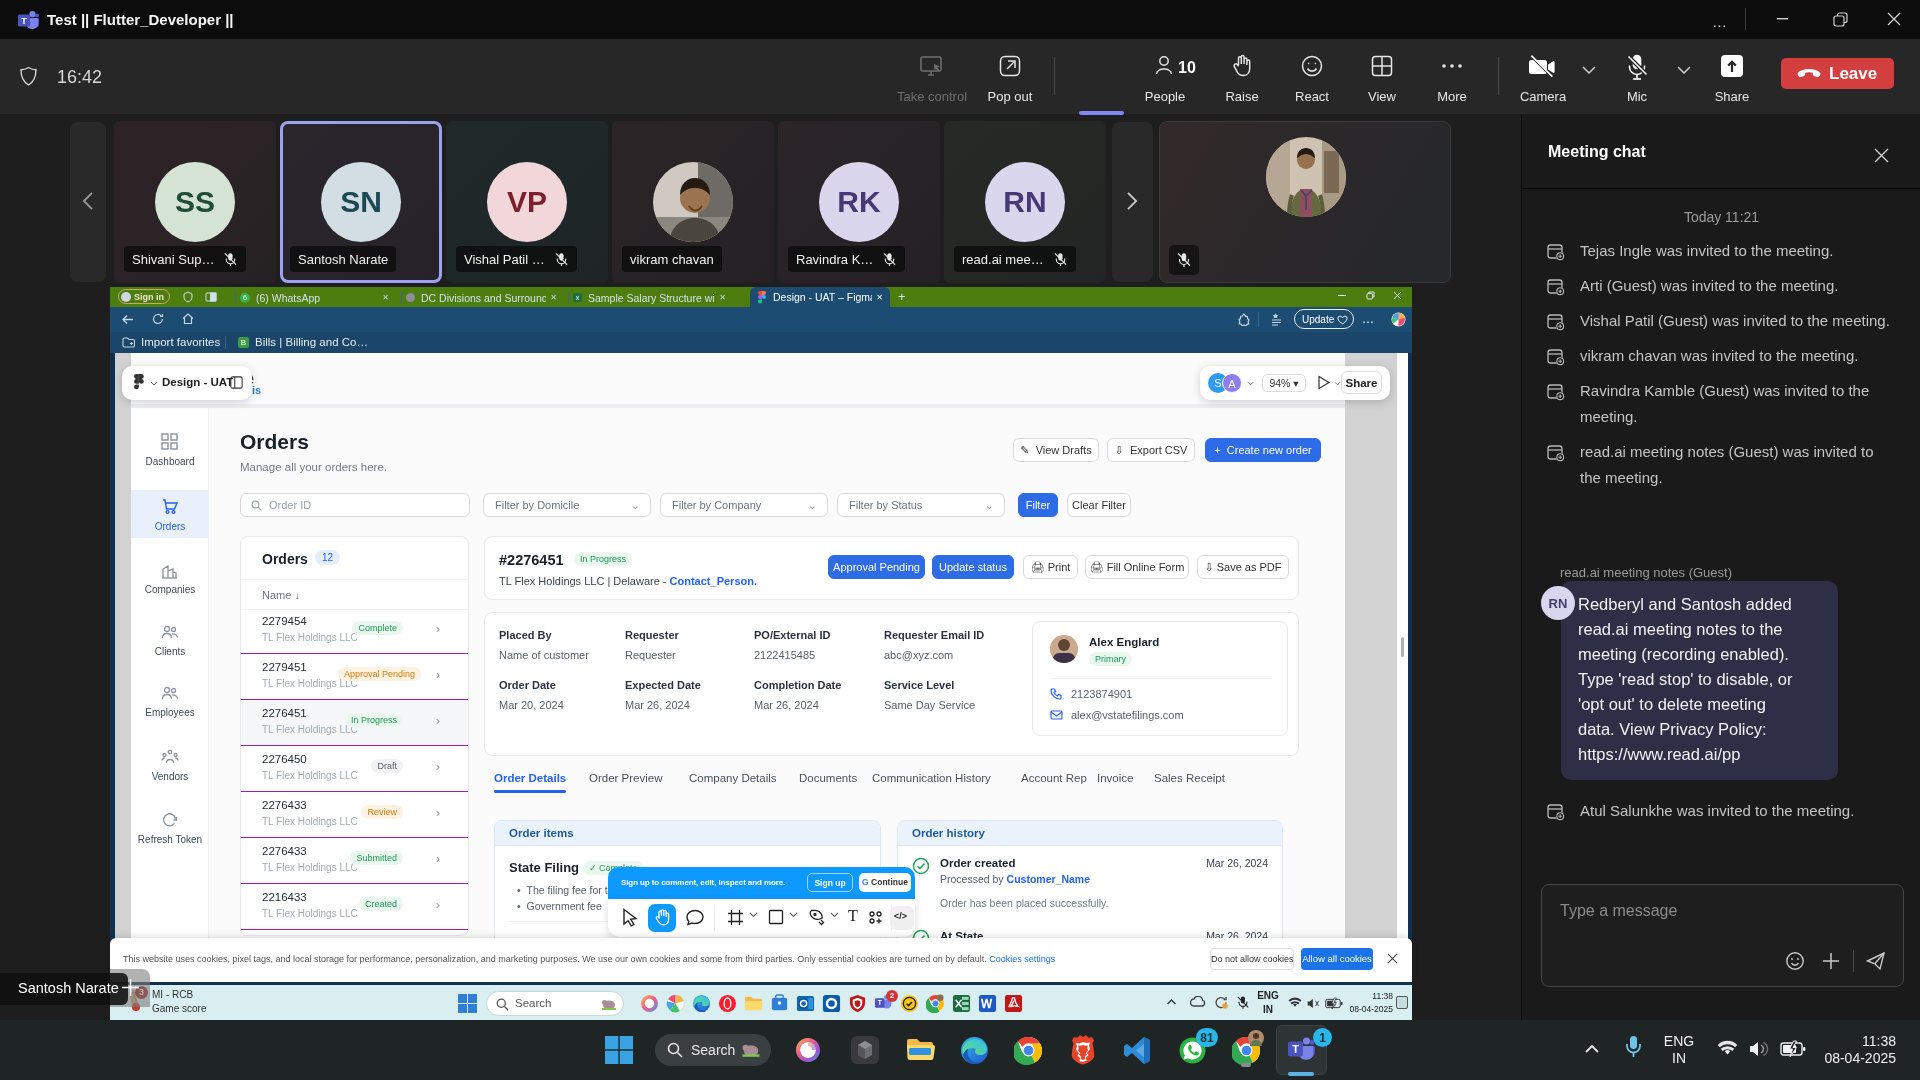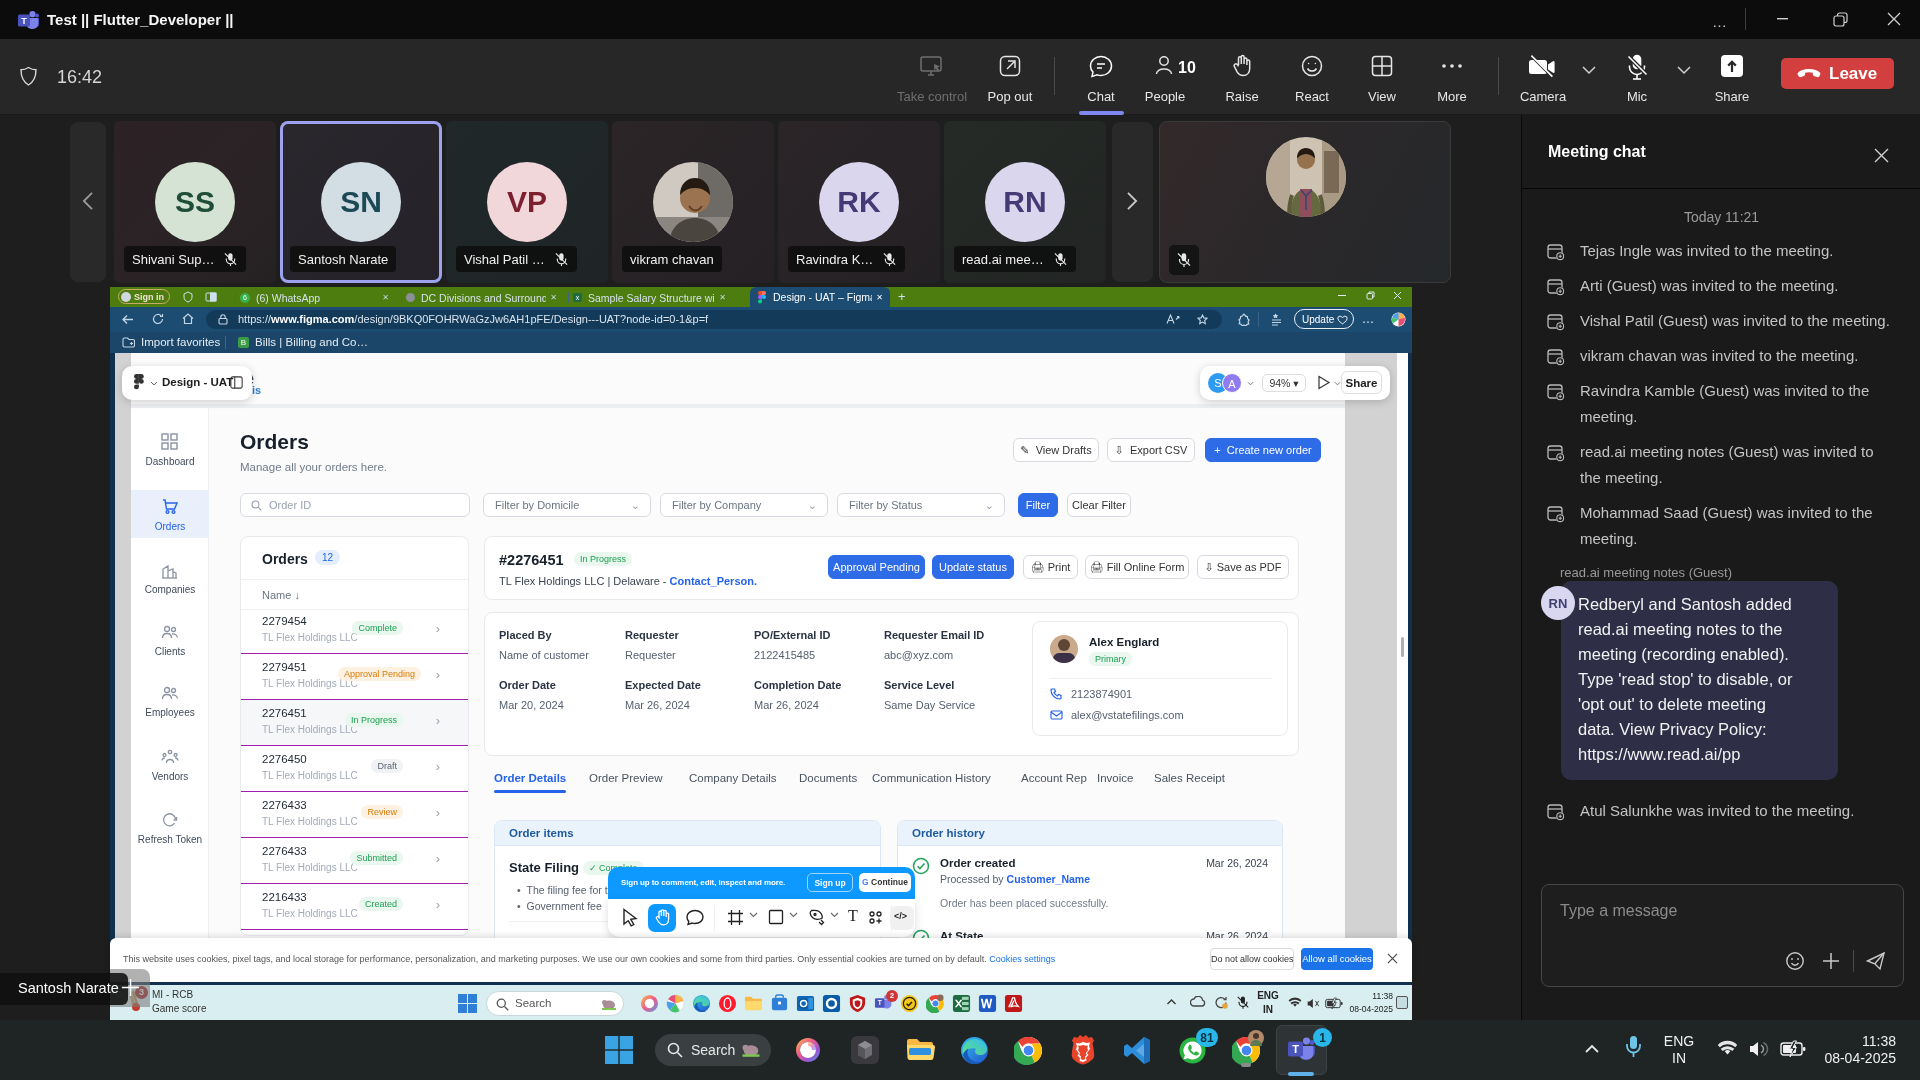--- a/index.html
+++ b/index.html
@@ -87,27 +87,20 @@
   <div class="tbtn" style="left:950px;width:120px;">
     <svg width="24" height="24" viewBox="0 0 24 24" fill="none" stroke="#e6e6e6" stroke-width="1.5">
       <rect x="2.5" y="2.5" width="19" height="19" rx="4.5"></rect>
         <path d="M10 7h7v7"></path>
         <path d="M16.5 7.5L9 15"></path>
     </svg>
     <div class="lbl">Pop out</div>
   </div>
   <div class="abs" style="left:1054px;top:18px;width:1px;height:38px;background:#4a4a4a;"></div>
 
-  <div class="tbtn" style="left:1041px;width:120px;">
-    <svg width="26" height="25" viewBox="0 0 26 25" fill="none" stroke="#fff" stroke-width="1.5">
-      <path d="M13 2.5c5.8 0 10.5 4.2 10.5 9.5S18.8 21.5 13 21.5c-1.3 0-2.6-.2-3.7-.6L4 22.5l1-4.4c-1.6-1.6-2.5-3.7-2.5-6.1C2.5 6.7 7.2 2.5 13 2.5z"></path>
-      <path d="M9 10h8M9 14h5"></path>
-    </svg>
-    <div class="lbl">Chat</div>
-  </div>
   <div class="abs" style="left:1079px;top:72px;width:45px;height:4px;border-radius:3px;background:#8087f0;"></div>
 
   <div class="tbtn" style="left:1105px;width:120px;">
     <svg width="24" height="24" viewBox="0 0 24 24" fill="none" stroke="#e6e6e6" stroke-width="1.5">
       <circle cx="11" cy="7" r="4.2"></circle>
         <path d="M3.5 20c0-3 3.4-5 7.5-5s7.5 2 7.5 5"></path>
     </svg>
     <div class="lbl">People</div>
   </div>
   <div class="abs" style="left:1178px;top:20px;font-size:16px;font-weight:bold;color:#fff;">10</div>
@@ -381,34 +374,20 @@
   <div class="abs" style="left:0;top:20px;width:1302px;height:25px;background:#1d4c72;">
     <svg class="abs" style="left:12px;top:7px" width="12" height="11" viewBox="0 0 12 11" fill="none" stroke="#c3d6e6" stroke-width="1.3">
           <path d="M11 5.5H1M5 1.5l-4 4 4 4"></path>
         </svg>
     <svg class="abs" style="left:42px;top:6px" width="12" height="12" viewBox="0 0 12 12" fill="none" stroke="#c3d6e6" stroke-width="1.2">
           <path d="M10.5 6a4.5 4.5 0 1 1-1.3-3.2M10.5 1v2.5H8"></path>
         </svg>
     <svg class="abs" style="left:72px;top:6px" width="12" height="12" viewBox="0 0 12 12" fill="none" stroke="#c3d6e6" stroke-width="1.2">
           <path d="M1 5.5L6 1l5 4.5M2.5 5v5.5h7V5"></path>
         </svg>
-    <div class="abs" style="left:96px;top:3px;width:1016px;height:19px;border-radius:10px;background:#143a5a;">
-      <svg class="abs" style="left:12px;top:4px" width="10" height="11" viewBox="0 0 10 11" fill="none" stroke="#c3d6e6" stroke-width="1.1">
-            <rect x="1" y="4.5" width="8" height="5.5" rx="1"></rect>
-            <path d="M2.8 4.5V3a2.2 2.2 0 0 1 4.4 0v1.5"></path>
-          </svg>
-      <div class="abs" style="left:32px;top:3px;font-size:11px;color:#d8e4ee;">https://<b style="color:#fff;">www.figma.com</b>/design/9BKQ0FOHRWaGzJw6AH1pFE/Design---UAT?node-id=0-1&amp;p=f</div>
-      <svg class="abs" style="right:42px;top:4px" width="14" height="11" viewBox="0 0 14 11" fill="none" stroke="#c3d6e6" stroke-width="1.1">
-            <path d="M1 9.5L4.5 1 8 9.5M2.3 6.5h4.4"></path>
-            <path d="M10 5.5l3-3m0 0h-2m2 0v2"></path>
-          </svg>
-      <svg class="abs" style="right:14px;top:4px" width="11" height="11" viewBox="0 0 11 11" fill="none" stroke="#c3d6e6" stroke-width="1.1">
-            <path d="M5.5 1l1.4 2.9 3.1.4-2.3 2.2.6 3.1-2.8-1.5-2.8 1.5.6-3.1L1 4.3l3.1-.4z"></path>
-          </svg>
-    </div>
     <svg class="abs" style="left:1128px;top:6px" width="13" height="13" viewBox="0 0 13 13" fill="none" stroke="#c3d6e6" stroke-width="1.2">
           <path d="M6.5 1.5c.4 1.4 1.5 2.2 2.9 2.2-.2 1.5.4 2.7 1.6 3.3-.9 1.1-1 2.5-.3 3.8-1.4.2-2.4 1-2.8 2.2-1-.9-2.4-1-3.8-.2-.4-1.3-1.4-2.1-2.8-2.2.7-1.3.6-2.7-.3-3.8 1.2-.6 1.8-1.8 1.6-3.3 1.4 0 2.5-.8 2.9-2.2z"></path>
         </svg>
     <div class="abs" style="left:1148px;top:5px;width:1px;height:15px;background:#39638a;"></div>
     <svg class="abs" style="left:1160px;top:6px" width="13" height="13" viewBox="0 0 13 13" fill="none" stroke="#c3d6e6" stroke-width="1.2">
           <path d="M4.5 2l1-1.5L6.5 2l1.7.2-1.2 1.3.3 1.7-1.8-.8-1.8.8.3-1.7L2.8 2.2z" fill="#c3d6e6" stroke="none"></path>
           <path d="M2 7h9M2 9.5h9M2 12h6"></path>
         </svg>
     <div class="abs" style="left:1184px;top:2px;width:60px;height:20px;border:1px solid #e8eef4;border-radius:11px;">
       <span style="position:absolute;left:7px;top:4px;font-size:10px;color:#fff;">Update</span>
@@ -1000,32 +979,20 @@
         <g fill="none" stroke="#b9b9b9" stroke-width="1.3">
           <rect x="2" y="3" width="14" height="13" rx="2.5"></rect>
           <path d="M2 7h14"></path>
         </g>
         <circle cx="14.2" cy="14.2" r="4.2" fill="#1a1a1a"></circle>
         <circle cx="14.2" cy="14.2" r="3.4" fill="none" stroke="#b9b9b9" stroke-width="1.1"></circle>
         <path d="M14.2 12.5v3.4M12.5 14.2h3.4" stroke="#b9b9b9" stroke-width="1.1"></path>
       </svg>
       <div>read.ai meeting notes (Guest) was invited to the meeting.</div>
     </div>
-  <div class="sysmsg" style="top:388px;">
-      <svg class="calico" viewBox="0 0 20 20">
-        <g fill="none" stroke="#b9b9b9" stroke-width="1.3">
-          <rect x="2" y="3" width="14" height="13" rx="2.5"></rect>
-          <path d="M2 7h14"></path>
-        </g>
-        <circle cx="14.2" cy="14.2" r="4.2" fill="#1a1a1a"></circle>
-        <circle cx="14.2" cy="14.2" r="3.4" fill="none" stroke="#b9b9b9" stroke-width="1.1"></circle>
-        <path d="M14.2 12.5v3.4M12.5 14.2h3.4" stroke="#b9b9b9" stroke-width="1.1"></path>
-      </svg>
-      <div>Mohammad Saad (Guest) was invited to the meeting.</div>
-    </div>
 
   <div class="abs" style="left:38px;top:450px;font-size:13px;color:#999;">read.ai meeting notes (Guest)</div>
   <div class="abs" style="left:19px;top:471px;width:34px;height:34px;border-radius:50%;background:#d9d7f0;color:#3f3f6e;font-size:13px;font-weight:600;display:flex;align-items:center;justify-content:center;z-index:3;">RN</div>
   <div class="abs" style="left:39px;top:466px;width:277px;height:199px;border-radius:10px;background:#2e2e47;z-index:2;">
     <div style="position:absolute;left:17px;top:11px;font-size:16.5px;line-height:25px;color:#f2f2f2;">Redberyl and Santosh added<br>read.ai meeting notes to the<br>meeting (recording enabled).<br>Type 'read stop' to disable, or<br>'opt out' to delete meeting<br>data. View Privacy Policy:<br>https://www.read.ai/pp</div>
   </div>
   <div class="sysmsg" style="top:686px;">
       <svg class="calico" viewBox="0 0 20 20">
         <g fill="none" stroke="#b9b9b9" stroke-width="1.3">
           <rect x="2" y="3" width="14" height="13" rx="2.5"></rect>

